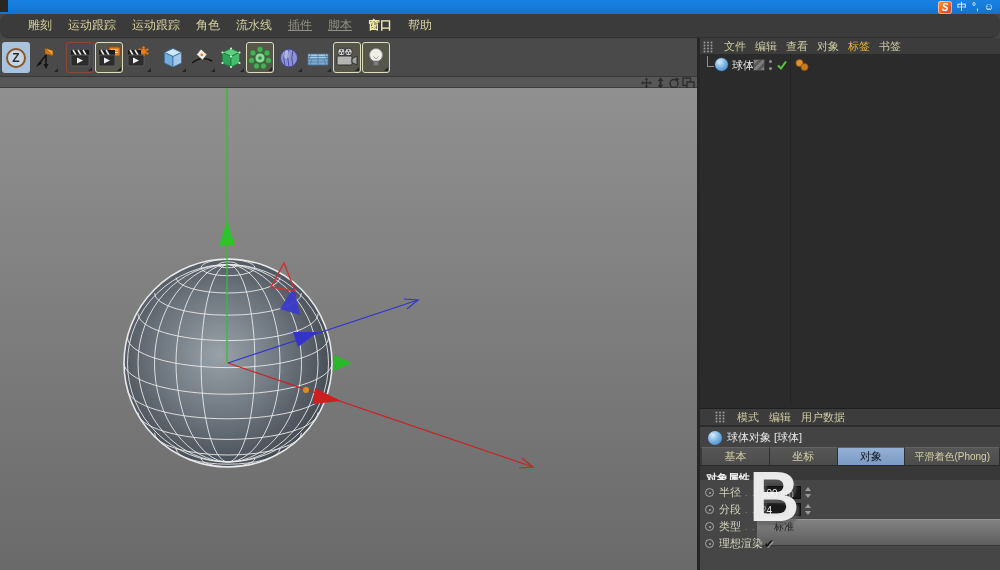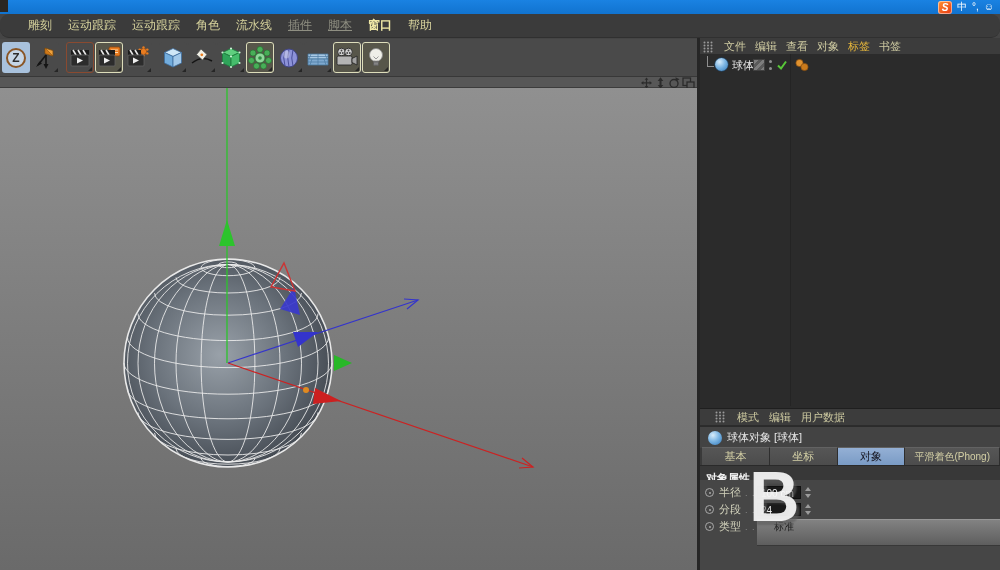--- a/index.html
+++ b/index.html
@@ -446,16 +446,21 @@
           <i class="up"></i>
           <i class="dn"></i>
         </span>
     </div>
     <div class="prop-row">
       <span class="kf"></span>
       <span>类型</span>
       <span class="leader">. . .</span>
       <span class="dropdown">标准</span>
     </div>
+    <div class="prop-row">
+      <span class="kf"></span>
+      <span>理想渲染</span>
+      <span class="check-glyph">✔</span>
+    </div>
   </div>
 </div>
 
 <div class="watermark">B</div>
 
 </body></html>

